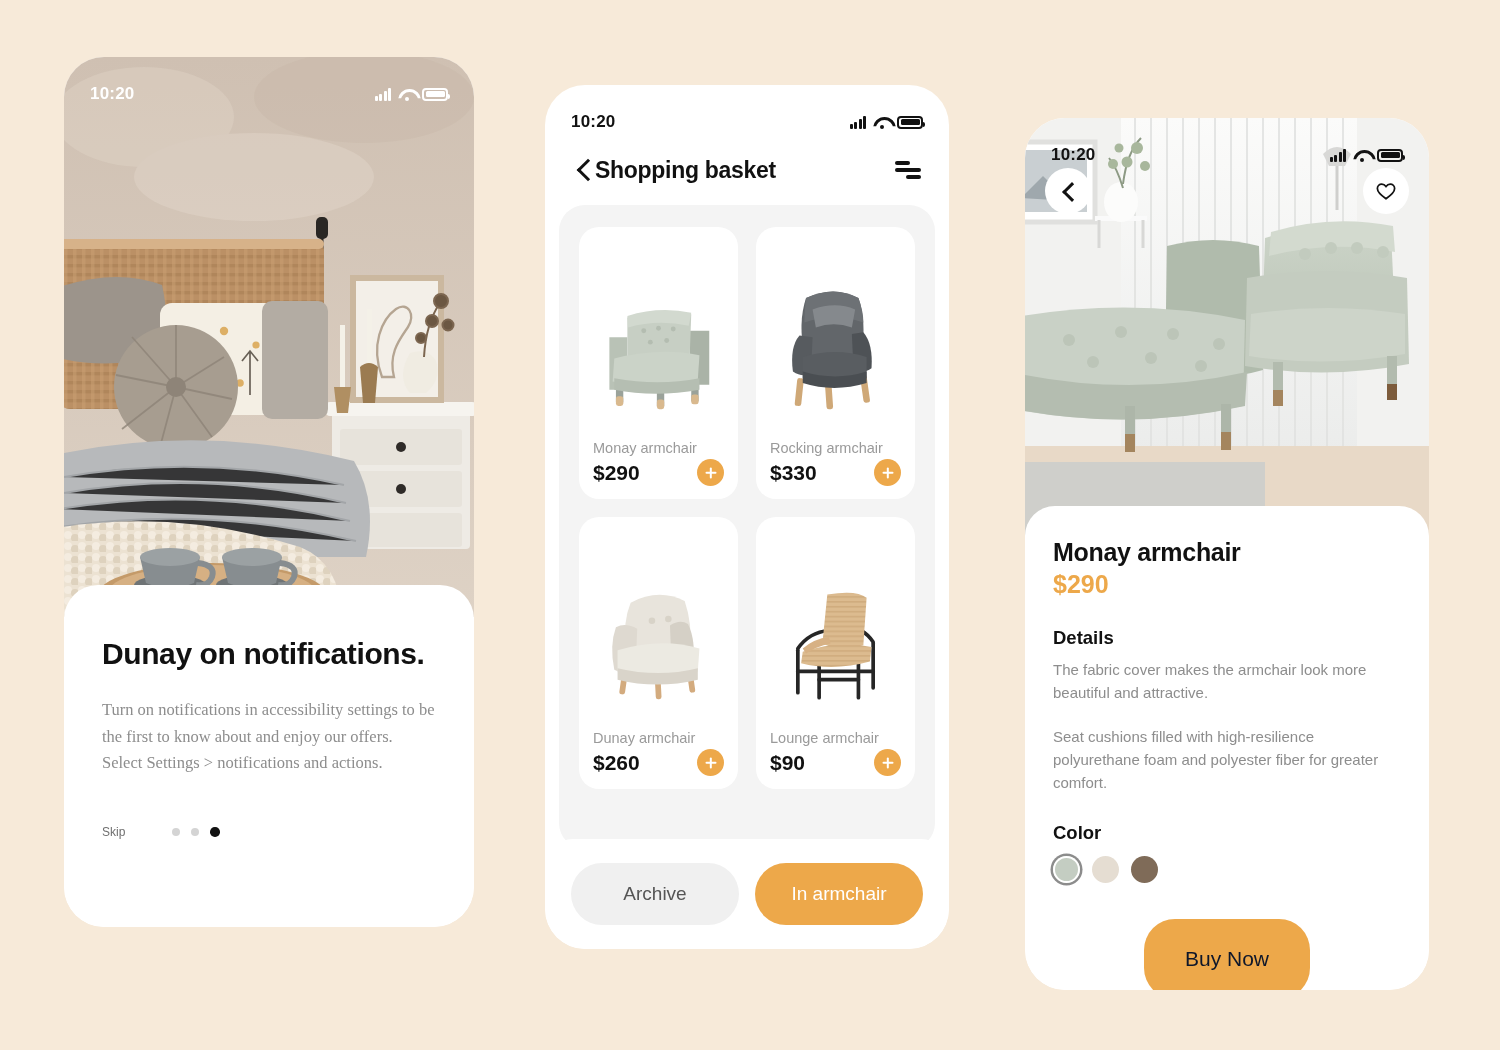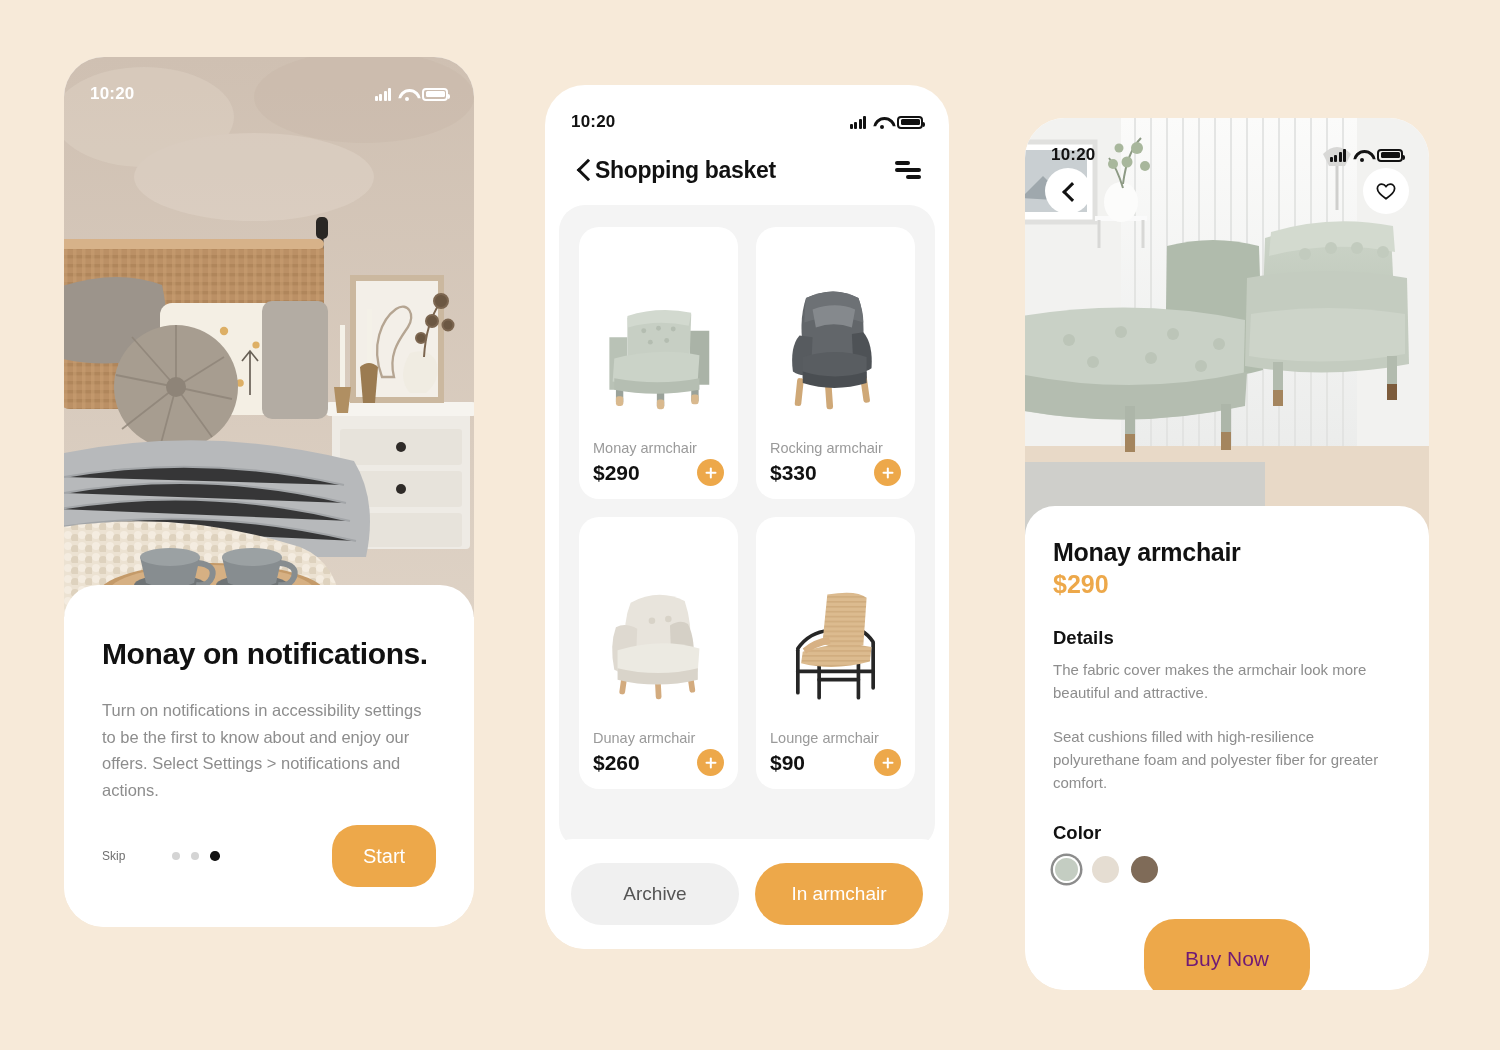--- a/index.html
+++ b/index.html
@@ -61,21 +61,21 @@
   .bed-img { position: absolute; inset: 0; }
 
   .onboard-card {
     position: absolute; left: 0; right: 0; bottom: 0; top: 528px;
     background: #ffffff;
     border-radius: 34px 34px 40px 40px;
     padding: 52px 38px 0 38px;
     z-index: 20;
   }
   .ob-title { font-size: 30px; font-weight: bold; color: #111; letter-spacing: -.4px; }
-  .ob-body { margin-top: 26px; font-size: 16.5px; line-height: 1.62; color: #8d8d8d; }
+  .ob-body { margin-top: 26px; font-size: 16.5px; line-height: 1.62; color: #8d8d8d; font-family: Liberation Serif, serif; }
   .ob-footer { position: absolute; left: 38px; right: 38px; top: 240px; display: flex; align-items: center; }
   .ob-skip { font-size: 12px; color: #6f6f6f; }
   .dots { display: flex; align-items: center; gap: 11px; margin-left: 47px; }
   .dot { width: 8px; height: 8px; border-radius: 50%; background: #d4d4d4; }
   .dot.active { background: #121212; width: 9.5px; height: 9.5px; }
   .btn-start {
     margin-left: auto;
     background: #eda84a; color: #fff;
     border: none; border-radius: 25px;
     width: 104px; height: 62px;
@@ -173,21 +173,21 @@
   .d-price { font-size: 25px; font-weight: bold; color: #eda84a; margin-top: 3px; }
   .d-head  { font-size: 18.5px; font-weight: bold; color: #111; margin-top: 28px; }
   .d-para  { font-size: 15px; line-height: 1.55; color: #8d8d8d; margin-top: 9px; }
   .d-para.second { margin-top: 20px; }
   .swatches { display: flex; gap: 12px; margin-top: 12px; }
   .sw { width: 27px; height: 27px; border-radius: 50%; cursor: pointer; }
   .sw.selected { box-shadow: 0 0 0 2px #fff inset, 0 0 0 2.5px #8c8c8c; }
   .btn-buy {
     display: block; margin: 36px auto 0 auto;
     width: 166px; height: 80px; border-radius: 31px;
-    background: #eda84a; color: #701a75; border: none;
+    background: #eda84a; color: #0f172a; border: none;
     font-size: 21px; font-family: inherit; cursor: pointer;
   }
 </style>
 </head>
 <body>
 
 <div class="canvas">
 
   <div class="phone" id="phone-1">
 
@@ -310,30 +310,29 @@
             <i></i>
             <i></i>
             <i></i>
           </span>
         <span class="wifi"></span>
         <span class="batt"></span>
       </span>
     </div>
 
     <div class="onboard-card">
-      <h1 class="ob-title">Monay on notifications.</h1>
+      <h1 class="ob-title">Dunay on notifications.</h1>
       <p class="ob-body">Turn on notifications in accessibility settings to be the first to know about and enjoy our offers. Select Settings &gt; notifications and actions.</p>
       <div class="ob-footer">
         <span class="ob-skip">Skip</span>
         <span class="dots">
           <span class="dot"></span>
           <span class="dot"></span>
           <span class="dot active"></span>
         </span>
-        <button class="btn-start">Start</button>
       </div>
     </div>
   </div>
 
   <div class="phone" id="phone-2">
 
     <div class="statusbar dark">
       <span>10:20</span>
       <span class="sb-icons">
         <span class="bars">

